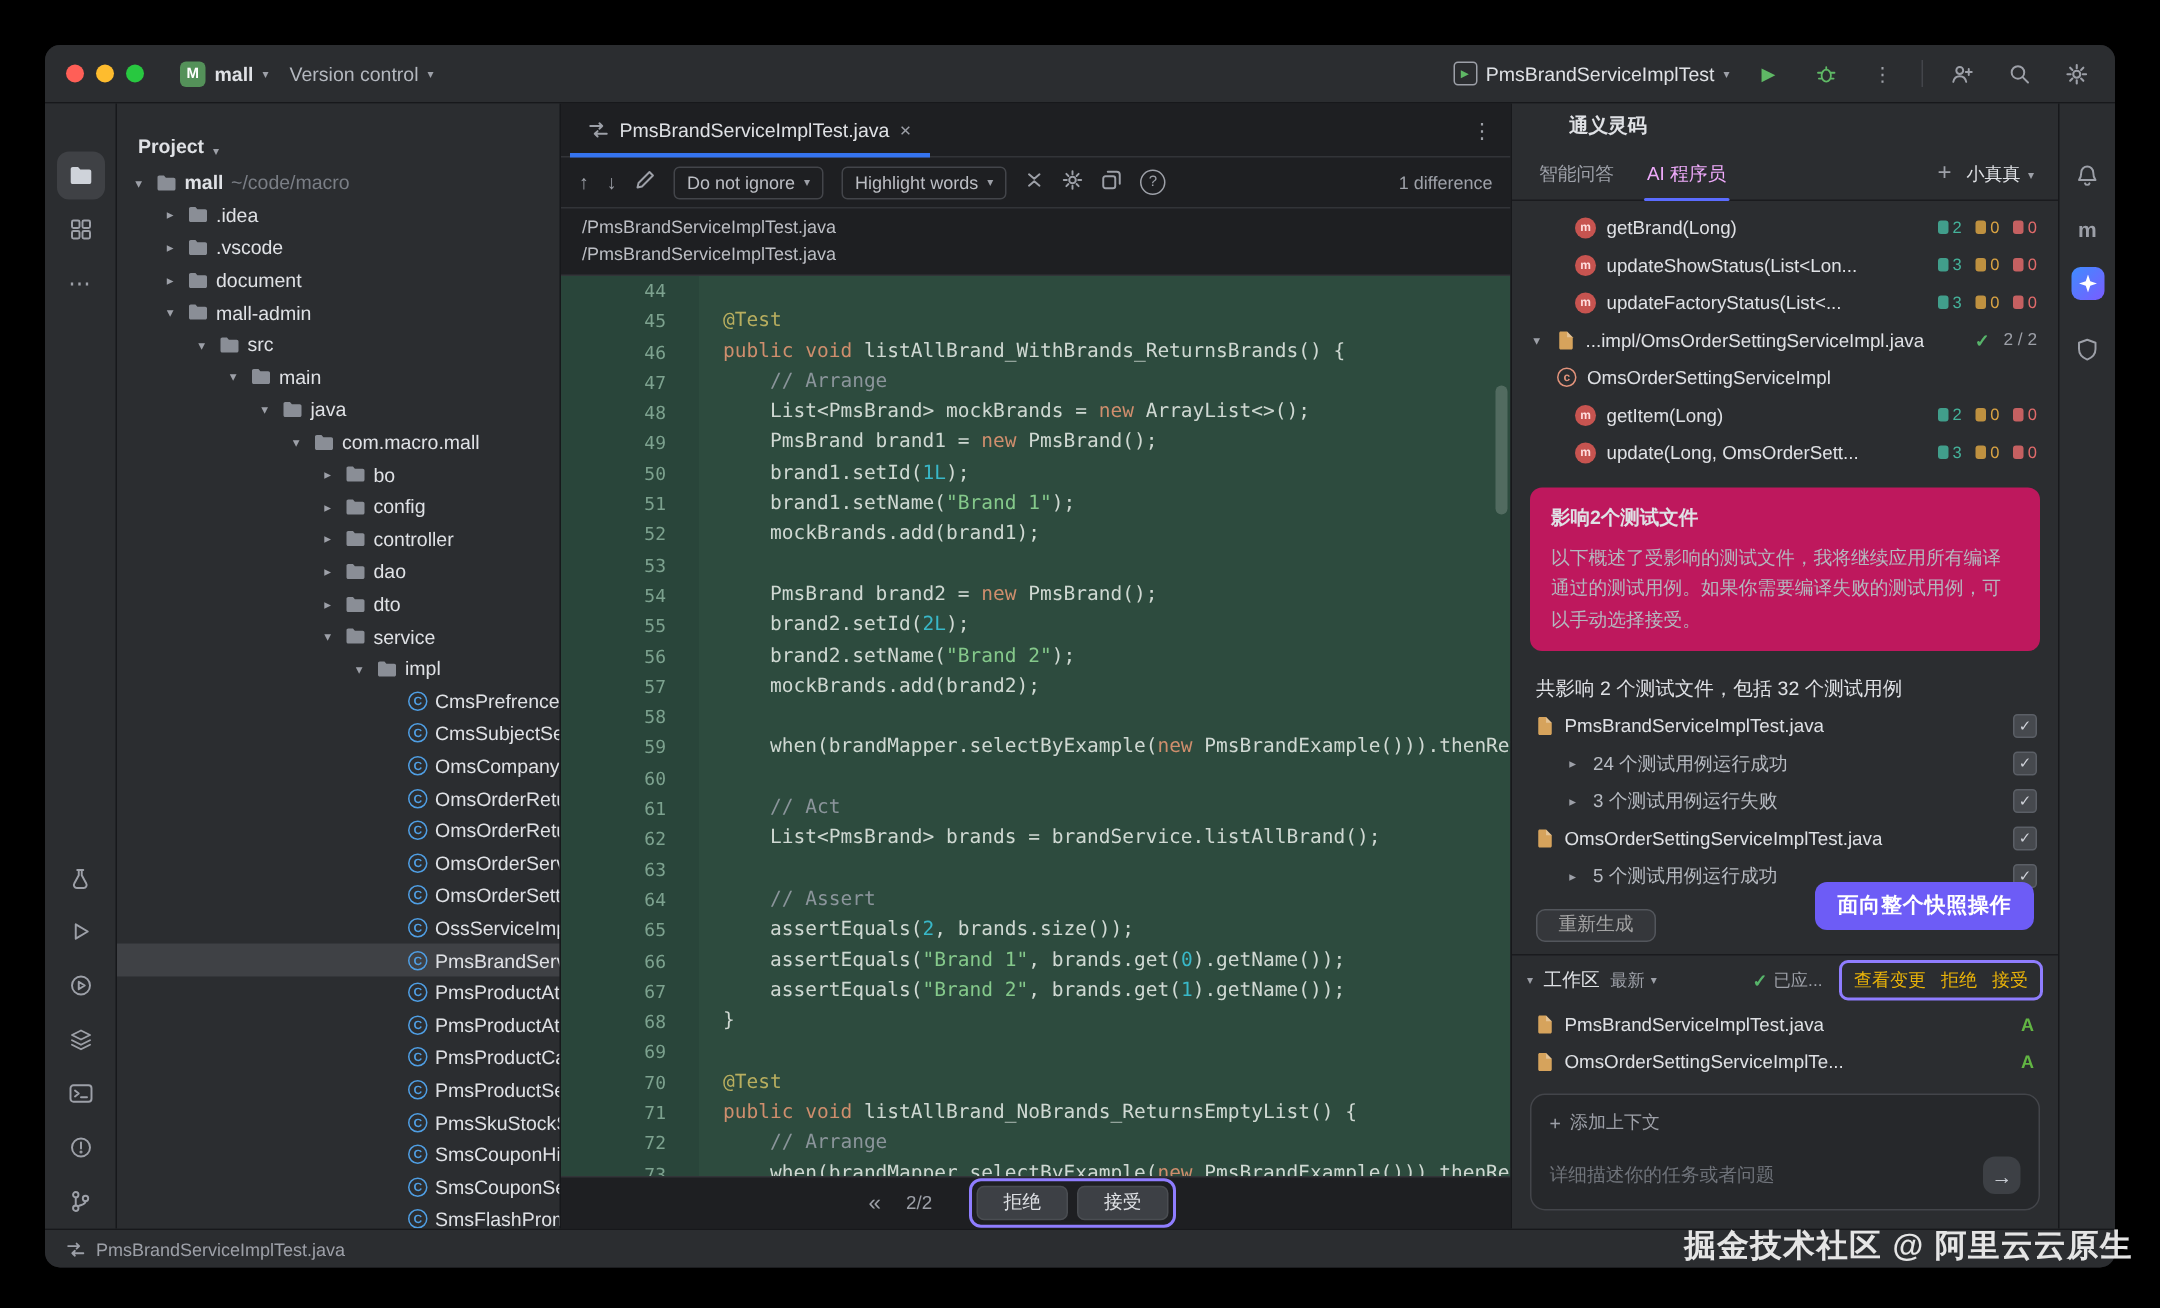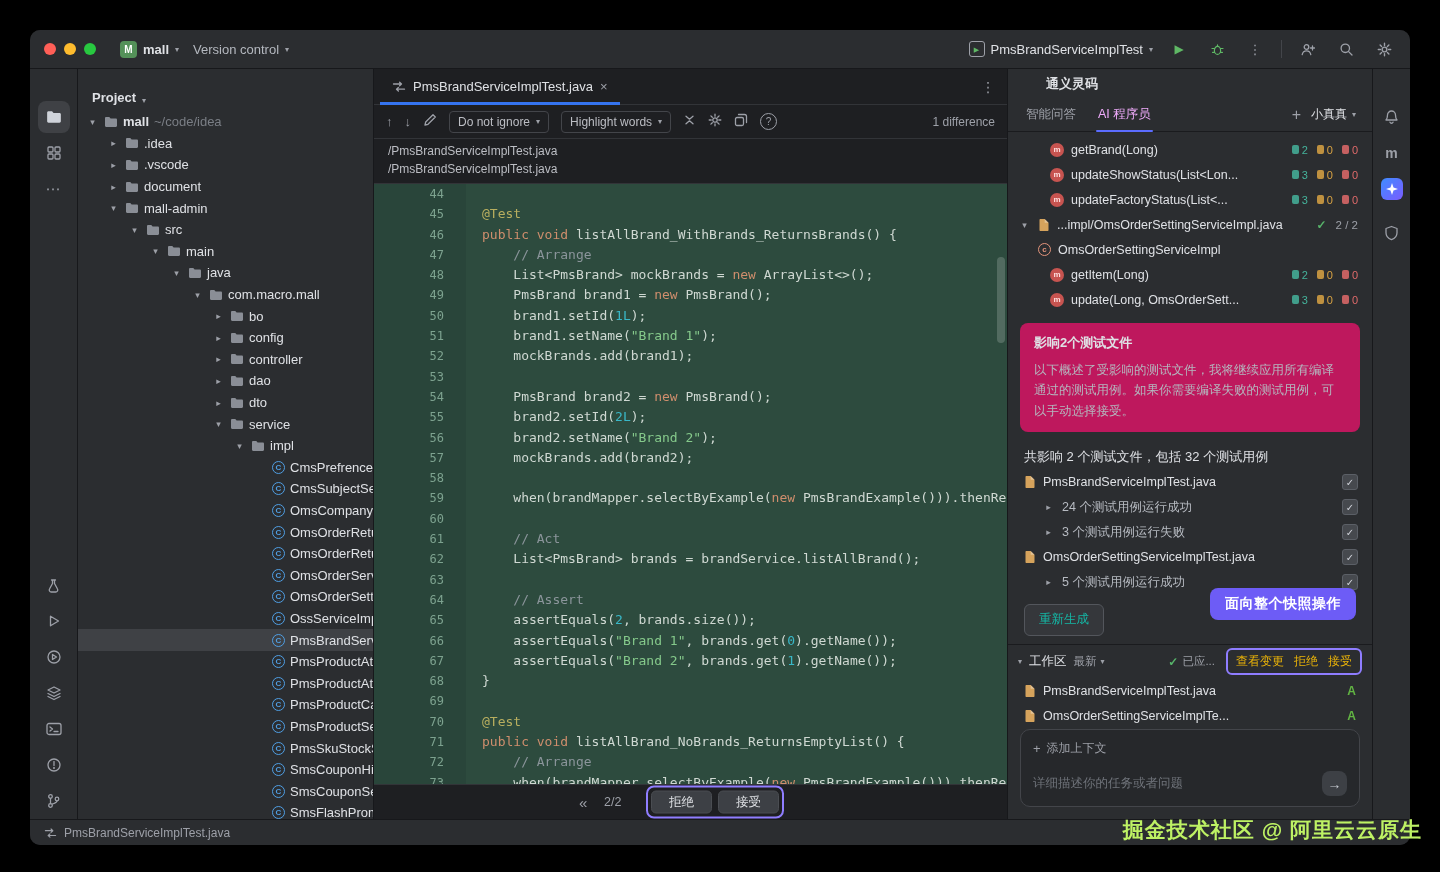--- a/index.html
+++ b/index.html
@@ -105,39 +105,39 @@
   .summary-card{margin:8px 12px;background:#be185d;border-radius:8px;padding:11px 14px;}
   .summary-title{font-weight:700;margin-bottom:8px;color:#dfe1e5;font-size:13px;}
   .summary-body{font-size:12.5px;color:#b4b8bf;line-height:1.62;}
   .impact{padding:8px 16px 4px;color:#dfe1e5;font-size:13px;}
   .tf-row{display:flex;align-items:center;height:25px;gap:7px;padding-right:14px;font-size:12.5px;}
   .tf-row .lbl{color:#dfe1e5;white-space:nowrap;overflow:hidden;text-overflow:ellipsis;}
   .tf-row.group .lbl{color:#b7bbc2;}
   .cb{margin-left:auto;width:14px;height:14px;border-radius:3px;background:#46494e;border:1px solid #5b5f66;
       color:#d0d3da;font-size:10px;display:flex;align-items:center;justify-content:center;flex:none;box-sizing:content-box;}
   .regen-row{padding:9px 16px 8px;}
-  .regen{height:32px;padding:0 14px;background:#35373b;border:1px solid #53565c;border-radius:6px;color:#14b8a6;font-size:12.5px;font-family:inherit;}
+  .regen{height:22px;padding:0 14px;background:#35373b;border:1px solid #53565c;border-radius:6px;color:#a3a3a3;font-size:12.5px;font-family:inherit;}
   .ws-row{border-top:1px solid #1a1b1e;height:34px;display:flex;align-items:center;gap:7px;padding:0 10px;flex:none;}
   .ws-label{font-size:12.5px;color:#dfe1e5;}
   .ws-latest{font-size:11.5px;color:#9da0a8;display:flex;gap:4px;align-items:center;}
   .ws-applied{font-size:11.5px;color:#9da0a8;display:flex;gap:4px;align-items:center;white-space:nowrap;}
   .ws-actions{display:inline-flex;gap:10px;border:2px solid #8f7dff;border-radius:6px;padding:3px 8px;margin-left:4px;flex:none;}
   .ws-act{color:#eab308;font-size:12px;white-space:nowrap;}
   .chg-row{display:flex;align-items:center;height:25px;gap:7px;padding:0 16px;font-size:12.5px;}
   .chg-row .lbl{color:#dfe1e5;white-space:nowrap;overflow:hidden;text-overflow:ellipsis;}
   .badge-a{margin-left:auto;color:#62b543;font-weight:700;font-size:12px;}
   .composer{margin:8px 12px 12px;margin-top:auto;border:1px solid #43454a;border-radius:10px;background:#26282b;padding:10px 12px;}
   .comp-ctx{color:#9da0a8;font-size:12px;display:flex;align-items:center;gap:6px;margin-bottom:14px;}
   .plus2{font-size:13px;}
   .comp-row{display:flex;align-items:center;gap:8px;}
   .comp-ph{color:#6f737a;font-size:12.5px;flex:1;white-space:nowrap;overflow:hidden;}
   .send{width:25px;height:25px;border-radius:8px;background:#3d4045;color:#c7cbd2;display:flex;align-items:center;justify-content:center;font-size:14px;flex:none;}
   
   .statusbar{height:26px;border-top:1px solid #17181b;background:#2b2d30;display:flex;align-items:center;gap:7px;padding:0 14px;color:#9da0a8;font-size:12px;}
-  .watermark{position:absolute;right:18px;top:816px;color:#bef264;font-size:21px;font-weight:700;letter-spacing:1px;}
+  .watermark{position:absolute;right:18px;top:816px;color:#e5e5e5;font-size:21px;font-weight:700;letter-spacing:1px;}
   .g{stroke:#9da0a8;fill:none;stroke-width:1.3;stroke-linecap:round;stroke-linejoin:round;}
 </style>
 </head>
 <body>
 
 <div class="window" data-interactable="false">
 
   <div class="titlebar" data-interactable="false">
     <div class="traffic" data-interactable="false">
       <span class="tl red" data-interactable="true"></span>
@@ -282,21 +282,21 @@
         <span class="proj-title" data-interactable="false">Project</span>
         <span class="chev-sm" data-interactable="false">▾</span>
       </div>
       <div class="tree" data-interactable="false">
           <div class="tree-row" data-interactable="true" style="padding-left: 8px;">
             <span class="chev" data-interactable="true">▾</span>
             <svg class="ticon" data-interactable="false" width="14" height="12" viewBox="0 0 14 12">
               <path fill="#8a8e96" d="M1 2.2C1 1.5 1.5 1 2.2 1h3.1l1.3 1.5h5.2c.7 0 1.2.5 1.2 1.2v6.1c0 .7-.5 1.2-1.2 1.2H2.2C1.5 11 1 10.5 1 9.8z"></path>
             </svg>
             <span class="tlabel bold" data-interactable="false">mall</span>
-            <span class="tsuffix" data-interactable="false"> ~/code/idea</span>
+            <span class="tsuffix" data-interactable="false"> ~/code/macro</span>
           </div>
           <div class="tree-row" data-interactable="true" style="padding-left: 29px;">
             <span class="chev" data-interactable="true">▸</span>
             <svg class="ticon" data-interactable="false" width="14" height="12" viewBox="0 0 14 12">
               <path fill="#8a8e96" d="M1 2.2C1 1.5 1.5 1 2.2 1h3.1l1.3 1.5h5.2c.7 0 1.2.5 1.2 1.2v6.1c0 .7-.5 1.2-1.2 1.2H2.2C1.5 11 1 10.5 1 9.8z"></path>
             </svg>
             <span class="tlabel" data-interactable="false">.idea</span>
           </div>
           <div class="tree-row" data-interactable="true" style="padding-left: 29px;">
             <span class="chev" data-interactable="true">▸</span>

